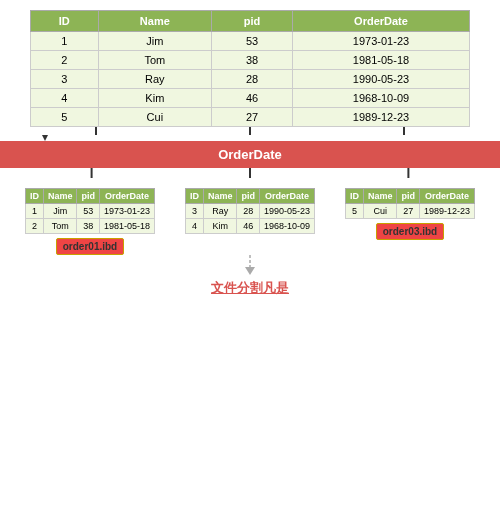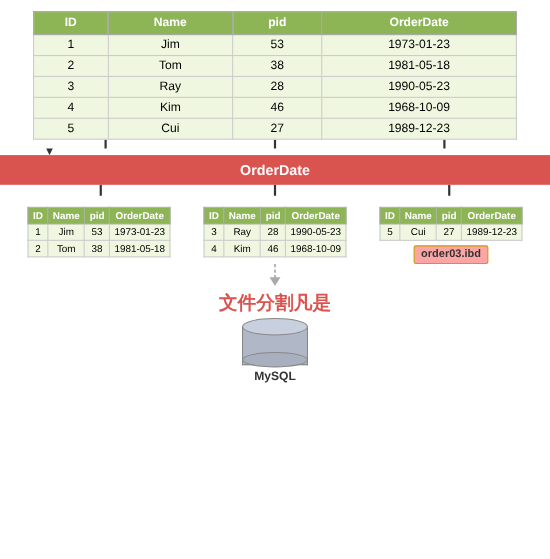--- a/index.html
+++ b/index.html
@@ -84,35 +84,36 @@
     .sub-table td {
       padding: 2px 4px;
       text-align: center;
       border: 1px solid #ccc;
       background: #f0f7e0;
     }
 
     .file-label {
       margin-top: 4px;
       border: 1px solid #c8a000;
-      background: #fca5a5;
+      background: #ef4444;
       color: #333;
       font-size: 10px;
       font-weight: bold;
       padding: 2px 6px;
       border-radius: 2px;
     }
 
     
     .chinese-text {
       color: #d9534f;
-      font-size: 17px;
+      font-size: 13px;
       font-weight: bold;
       text-align: center;
       margin-top: 4px;
+      text-decoration: underline;
     }
 
     
     .mysql-section {
       display: flex;
       flex-direction: column;
       align-items: center;
       margin-top: 2px;
     }
 
@@ -268,20 +269,21 @@
               <td>1973-01-23</td>
             </tr>
             <tr>
               <td>2</td>
               <td>Tom</td>
               <td>38</td>
               <td>1981-05-18</td>
             </tr>
           </tbody>
         </table>
+        <div class="file-label">order01.ibd</div>
       </div>
       <div class="sub-table-container">
         <table class="sub-table">
           <thead>
             <tr>
               <th>ID</th>
               <th>Name</th>
               <th>pid</th>
               <th>OrderDate</th>
             </tr>
@@ -327,22 +329,14 @@
 
   <div style="position:relative; height:20px; text-align:center;">
     <svg width="60" height="20" style="display:inline-block;">
       <line x1="30" y1="0" x2="30" y2="14" stroke="#aaa" stroke-width="1.5" stroke-dasharray="3,2"></line>
       <polygon points="25,12 35,12 30,20" fill="#aaa"></polygon>
     </svg>
   </div>
 
   <div class="chinese-text">文件分割凡是</div>
 
-  <div class="mysql-section">
-    <div class="cylinder">
-      <div class="cylinder-body"></div>
-      <div class="cylinder-top"></div>
-      <div class="cylinder-bottom-ellipse"></div>
-    </div>
-    <div class="mysql-label">MySQL</div>
-  </div>
 
 </div>
 
 </body></html>

